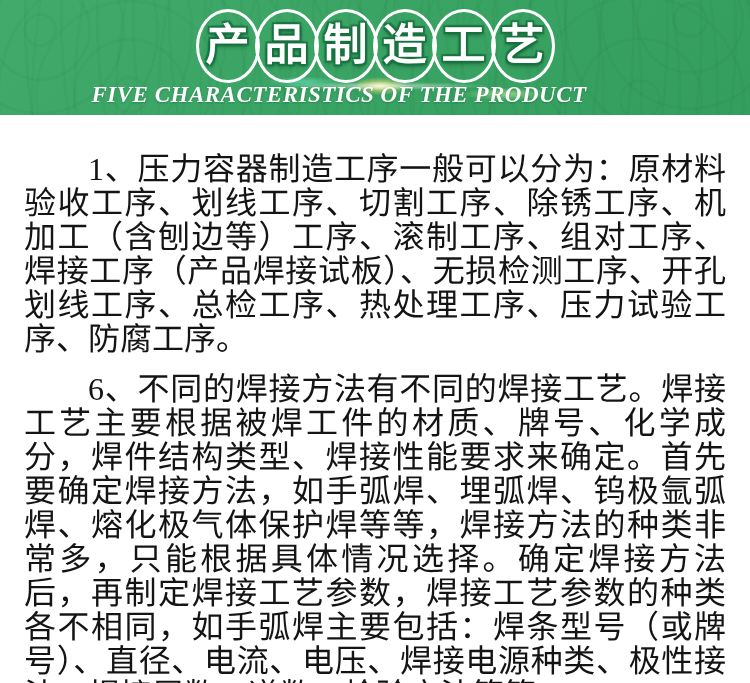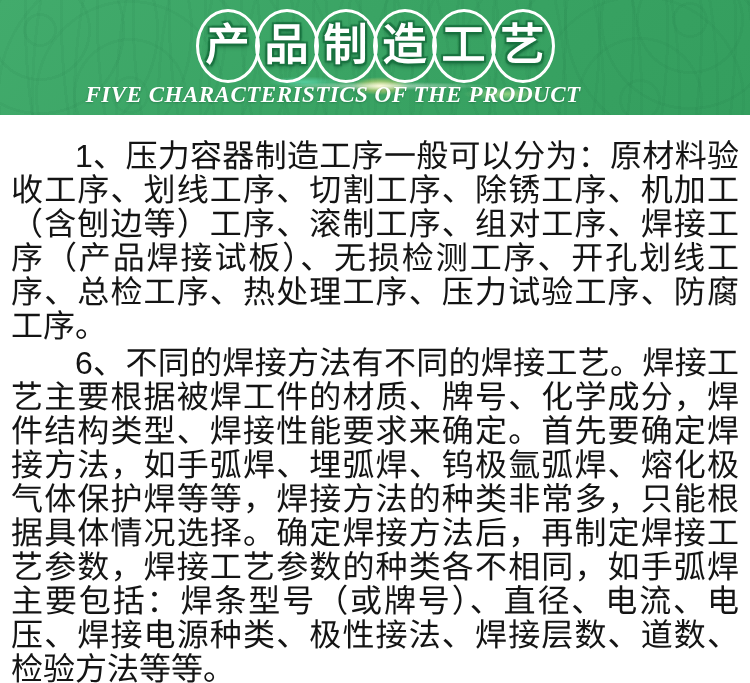--- a/index.html
+++ b/index.html
@@ -70,40 +70,40 @@
     color: #ffffff;
     text-shadow:
       -2px -2px 1px rgba(23,113,62,0.85),
        2px -2px 1px rgba(23,113,62,0.85),
       -2px  2px 1px rgba(23,113,62,0.85),
        2px  2px 1px rgba(23,113,62,0.85),
        0    3px 4px rgba(10,70,40,0.6);
   }
   .subtitle {
     position: absolute;
-    left: 4px; top: 82px;
+    left: 10px; top: 82px;
     width: 658px;
     text-align: center;
     font-family: "Liberation Serif", serif;
     font-style: italic;
     font-weight: bold;
     font-size: 23px;
     letter-spacing: 0.5px;
     color: #ffffff;
     text-shadow: 0 1px 2px rgba(10,70,40,0.35);
   }
 
   
   .content {
     padding: 21px 8px 0 8px;
     color: #141414;
   }
   .content p {
-    margin: 3px;
-    font-family: Liberation Sans, sans-serif;
+    margin: 16px;
+    font-family: Liberation Serif, serif;
     font-size: 32px;
     line-height: 34px;
     text-align: justify;
     text-indent: 2em;
     word-break: break-all;
   }
 </style>
 </head>
 <body>
 

